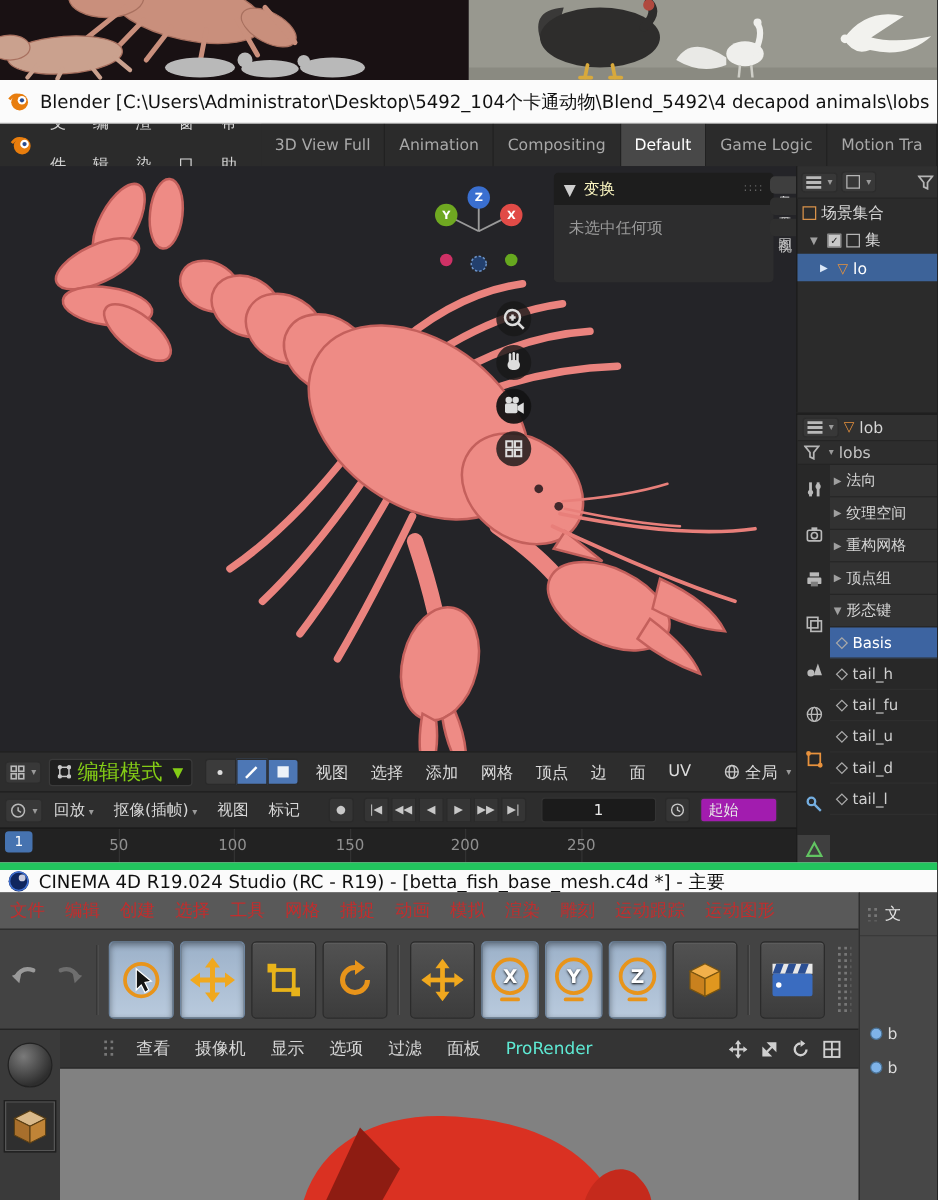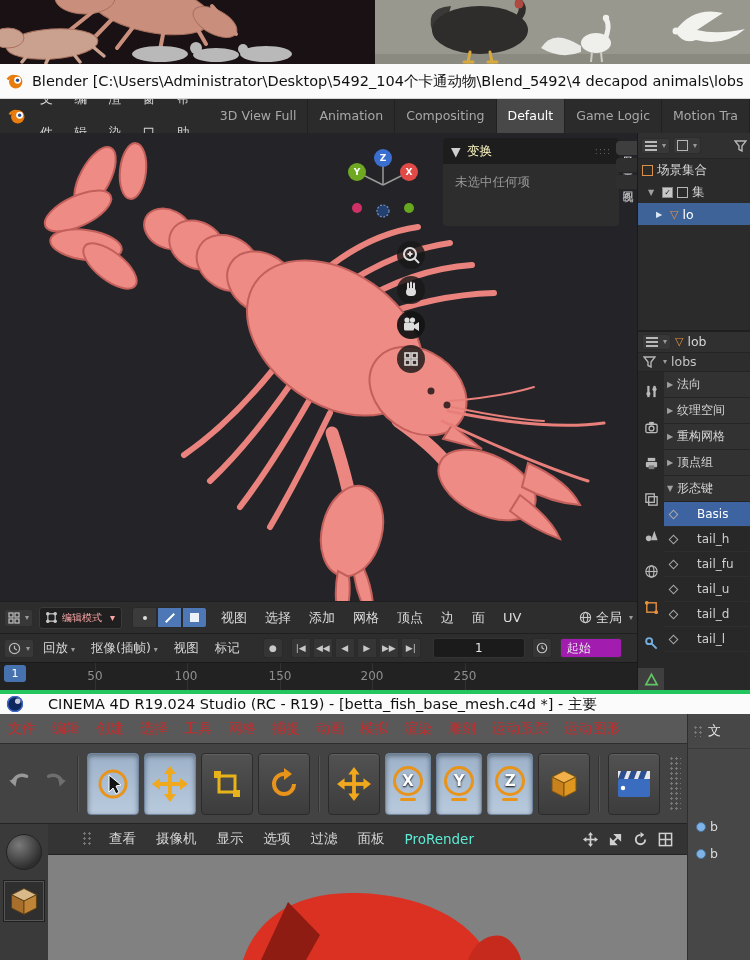--- a/index.html
+++ b/index.html
@@ -35,43 +35,43 @@
 .props{left:637px;top:330px;width:113px;height:360px;background:#2d2d2d;border-left:1px solid #1a1a1a;border-top:2px solid #1f1f1f;display:flex;flex-direction:column}
 .pr-head{height:28px;display:flex;align-items:center;gap:4px;padding:0 4px;background:#303030;border-bottom:1px solid #242424;font-size:12.5px;color:#d6d6d6;white-space:nowrap;overflow:hidden}
 .pr-filter{height:26px;display:flex;align-items:center;gap:4px;padding:0 5px;background:#2d2d2d;border-bottom:1px solid #242424;font-size:12.5px;color:#c4c4c4}
 .pr-body{flex:1;display:flex}
 .ptabs{width:26px;background:#282828;display:flex;flex-direction:column;align-items:center;padding-top:8px;gap:14px}
 .ptab{width:26px;height:22px;display:flex;align-items:center;justify-content:center}
 .ptab.active{background:#3f3f3f}
 .pr-content{flex:1;display:flex;flex-direction:column;overflow:hidden}
 .sec{height:26px;display:flex;align-items:center;background:#323232;border-bottom:1px solid #252525;font-size:12px;color:#d6d6d6;padding:0 3px;white-space:nowrap;overflow:hidden}
 .sk-list{flex:1;background:#282828}
-.sk-row{height:25px;display:flex;align-items:center;gap:20px;padding:0 6px;font-size:12px;color:#cfcfcf;border-bottom:1px solid #2e2e2e;white-space:nowrap;overflow:hidden}
+.sk-row{height:25px;display:flex;align-items:center;gap:5px;padding:0 6px;font-size:12px;color:#cfcfcf;border-bottom:1px solid #2e2e2e;white-space:nowrap;overflow:hidden}
 .sk-row.sel{background:#3d64a1;color:#fff}
 .diamond{width:7px;height:7px;border:1.5px solid #a8a8a8;transform:rotate(45deg);flex:none}
 
 .vph{left:0;top:601px;width:637px;height:32px;background:#2d2d2d;border-top:1px solid #1f1f1f;display:flex;align-items:center;padding:0 4px;gap:2px}
 .vp-menu{padding:0 8px;font-size:13px;color:#dcdcdc;white-space:nowrap}
 .mode-dd{height:22px;background:#1f1f1f;border:1px solid #3a3a3a;border-radius:3px;display:flex;align-items:center;gap:5px;padding:0 6px;margin:0 4px}
-.mode-dd span{font-size:10px;color:#fca5a5}
+.mode-dd span{font-size:17px;color:#84cc16}
 .selgrp{display:flex;margin:0 4px}
 .selbtn{width:25px;height:21px;background:#3b3b3b;border:1px solid #2a2a2a;display:flex;align-items:center;justify-content:center}
 .selbtn.active{background:#4d77b5}
 .selbtn:first-child{border-radius:3px 0 0 3px}.selbtn:last-child{border-radius:0 3px 3px 0}
 
 .tl{left:0;top:633px;width:637px;height:29px;background:#2d2d2d;border-top:1px solid #1f1f1f;display:flex;align-items:center;padding:0 4px;gap:2px}
 .tl-menu{padding:0 7px;font-size:12.5px;color:#d8d8d8;white-space:nowrap}
 .pbtn{width:20px;height:20px;display:flex;align-items:center;justify-content:center;font-size:9px;color:#c8c8c8;background:#353535;border:1px solid #2a2a2a}
 .field{height:20px;background:#1b1b1b;border:1px solid #333;border-radius:3px;color:#e8e8e8;font-size:12px;display:flex;align-items:center;justify-content:center}
 .ruler{left:0;top:662px;width:637px;height:28px;background:#222;border-top:1px solid #1a1a1a;overflow:hidden}
 .tick-label{position:absolute;top:6px;transform:translateX(-50%);font-size:12px;color:#8f8f8f}
 .tick-line{position:absolute;top:0;bottom:0;width:1px;background:#323232}
 .playhead{position:absolute;left:4px;top:2px;width:22px;height:17px;background:#4673b0;border-radius:3px;color:#fff;font-size:11px;display:flex;align-items:center;justify-content:center}
 
-.c4d-titlebar{left:0;top:690px;width:750px;height:24px;background:#fbfbfb;border-top:4px solid #22c55e;display:flex;align-items:center;gap:24px;padding:0 6px}
+.c4d-titlebar{left:0;top:690px;width:750px;height:24px;background:#fbfbfb;border-top:6px solid #22c55e;display:flex;align-items:center;gap:7px;padding:0 6px}
 .c4d-title{font-size:14.5px;color:#101010}
 .c4d-menubar{left:0;top:714px;width:687px;height:29px;background:#595959;display:flex;align-items:center;overflow:hidden}
 .c4d-menu{padding:0 8px;font-size:14px;color:#c22d2d;white-space:nowrap}
 .c4d-toolbar{left:0;top:743px;width:687px;height:80px;background:#434343;border-top:1px solid #2e2e2e;display:flex;align-items:center;padding:0 6px;gap:5px}
 .tool-sep{width:2px;height:56px;background:#333;border-right:1px solid #555;margin:0 3px}
 .c4d-btn{width:52px;height:62px;border-radius:4px;display:flex;flex-direction:column;align-items:center;justify-content:center;gap:2px;flex:none}
 .raised{background:linear-gradient(#525252,#3c3c3c);border:1px solid #2b2b2b;box-shadow:inset 0 1px 0 #606060}
 .pressed{background:linear-gradient(#9cb1c9,#b9cadd);border:1px solid #6f86a0;box-shadow:inset 0 2px 5px rgba(0,0,0,.4)}
 .axis-btn{width:46px}
 .ring{width:30px;height:30px;border:3px solid #e8941a;border-radius:50%;display:flex;align-items:center;justify-content:center}

